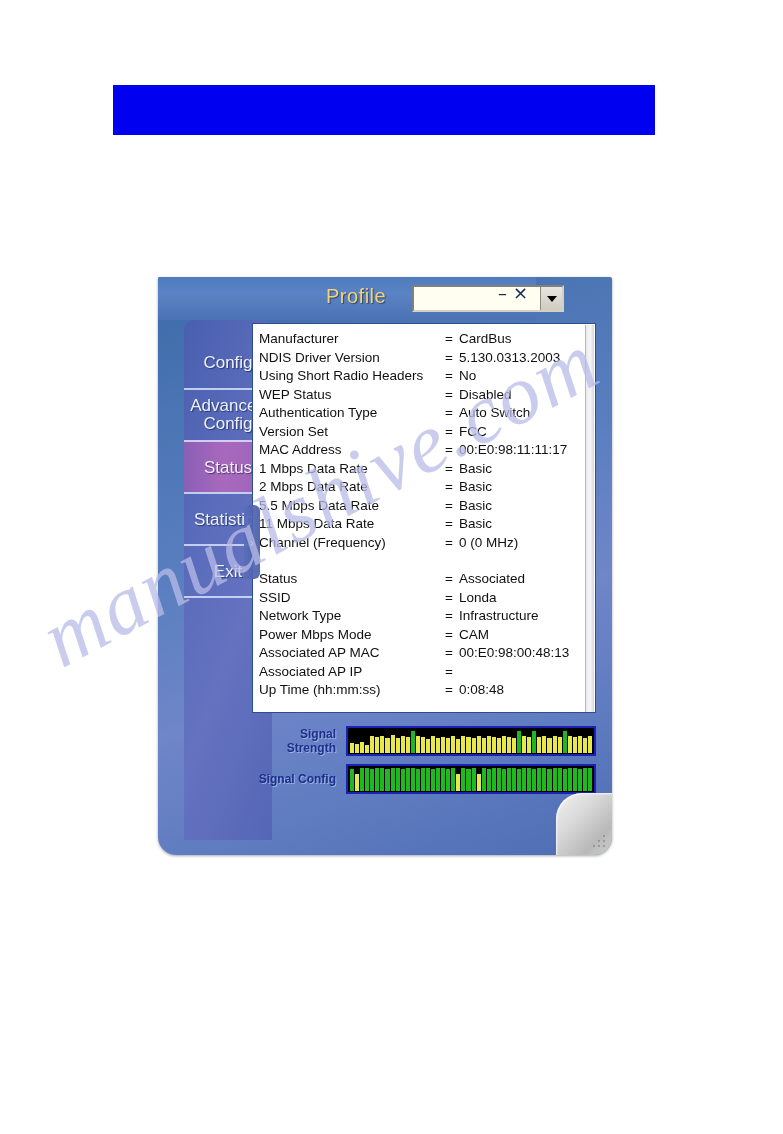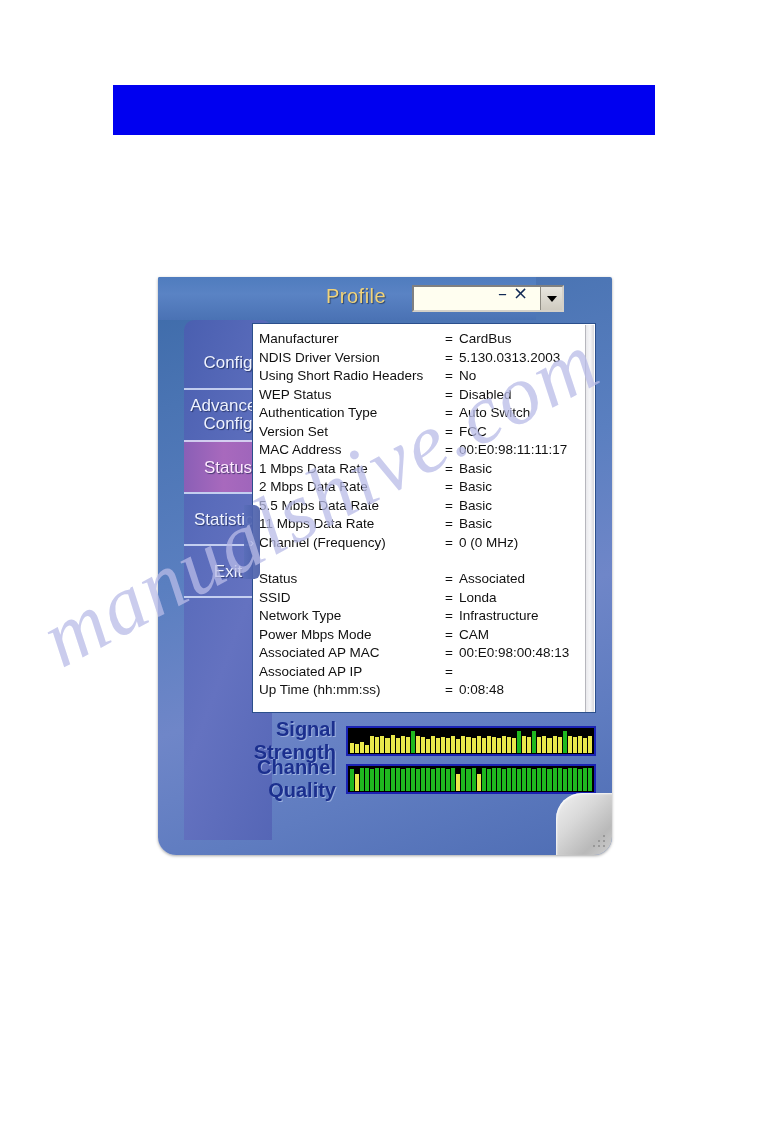--- a/index.html
+++ b/index.html
@@ -220,21 +220,21 @@
   .signal-row {
     display: flex;
     align-items: center;
     height: 32px;
     margin-bottom: 6px;
   }
   .signal-label {
     width: 94px;
     text-align: right;
     padding-right: 10px;
-    font-size: 20px;
+    font-size: 12px;
     font-weight: bold;
     color: #1b2f8e;
     text-shadow: 1px 1px 0 rgba(200,215,245,.55);
     box-sizing: border-box;
   }
   .meter {
     flex: 1;
     height: 30px;
     background: #000000;
     border: 2px solid #1a22b4;
@@ -465,21 +465,21 @@
               <div class="bar" style="height: 66%; background: rgb(233, 232, 75);"></div>
               <div class="bar" style="height: 92%; background: rgb(31, 184, 31);"></div>
               <div class="bar" style="height: 70%; background: rgb(233, 232, 75);"></div>
               <div class="bar" style="height: 66%; background: rgb(233, 232, 75);"></div>
               <div class="bar" style="height: 72%; background: rgb(233, 232, 75);"></div>
               <div class="bar" style="height: 64%; background: rgb(233, 232, 75);"></div>
               <div class="bar" style="height: 70%; background: rgb(233, 232, 75);"></div>
             </div>
         </div>
         <div class="signal-row">
-          <div class="signal-label">Channel Quality</div>
+          <div class="signal-label">Signal Config</div>
           <div class="meter" id="meter-quality">
               <div class="bar" style="height: 92%; background: rgb(31, 184, 31);"></div>
               <div class="bar" style="height: 72%; background: rgb(233, 232, 75);"></div>
               <div class="bar" style="height: 96%; background: rgb(31, 184, 31);"></div>
               <div class="bar" style="height: 94%; background: rgb(31, 184, 31);"></div>
               <div class="bar" style="height: 92%; background: rgb(31, 184, 31);"></div>
               <div class="bar" style="height: 96%; background: rgb(31, 184, 31);"></div>
               <div class="bar" style="height: 94%; background: rgb(31, 184, 31);"></div>
               <div class="bar" style="height: 92%; background: rgb(31, 184, 31);"></div>
               <div class="bar" style="height: 96%; background: rgb(31, 184, 31);"></div>

